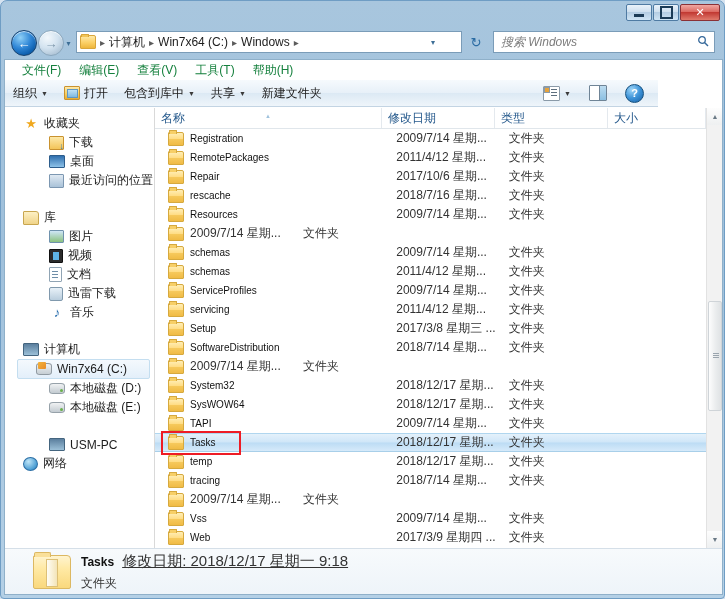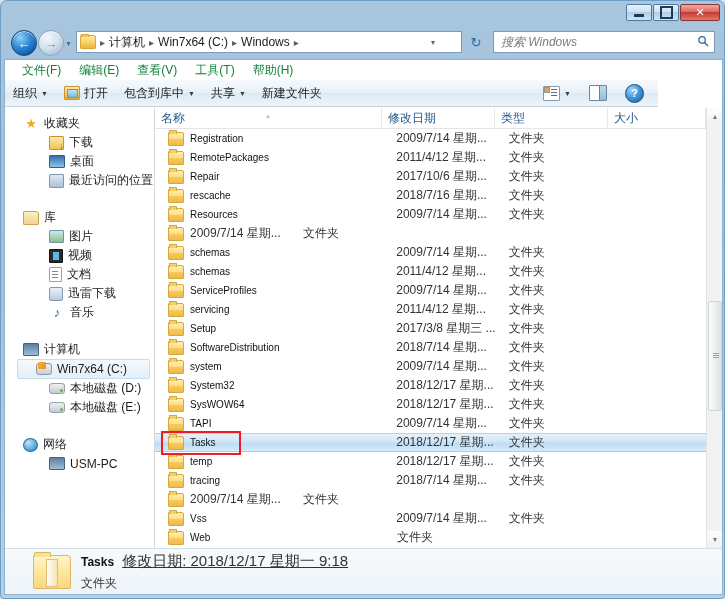--- a/index.html
+++ b/index.html
@@ -484,27 +484,27 @@
           <span class="nico ic-hdd"></span>
           <span>本地磁盘 (D:)</span>
         </div>
         <div class="navrowitem child">
           <span class="nico ic-hdd"></span>
           <span>本地磁盘 (E:)</span>
         </div>
       </div>
 
       <div class="navgroup" style="margin-top:18px;">
+        <div class="navrowitem child">
+          <span class="nico ic-pc"></span>
+          <span>USM-PC</span>
+        </div>
         <div class="navrowitem">
           <span class="nico ic-net"></span>
           <span>网络</span>
-        </div>
-        <div class="navrowitem child">
-          <span class="nico ic-pc"></span>
-          <span>USM-PC</span>
         </div>
       </div>
     </div>
 
     <div id="filelist">
 
       <div id="colhead">
         <div class="colcell sorted" style="left:0;width:227px;">名称</div>
         <div class="colcell" style="left:227px;width:113px;">修改日期</div>
         <div class="colcell" style="left:340px;width:113px;">类型</div>
@@ -591,21 +591,20 @@
           </div>
           <div class="frow">
             <span class="fico"></span>
             <span class="fname">SoftwareDistribution</span>
             <span class="fdate">2018/7/14 星期...</span>
             <span class="ftype">文件夹</span>
             <span class="fsize"></span>
           </div>
           <div class="frow">
             <span class="fico"></span>
-            <span class="fname">system</span>
             <span class="fdate">2009/7/14 星期...</span>
             <span class="ftype">文件夹</span>
             <span class="fsize"></span>
           </div>
           <div class="frow">
             <span class="fico"></span>
             <span class="fname">System32</span>
             <span class="fdate">2018/12/17 星期...</span>
             <span class="ftype">文件夹</span>
             <span class="fsize"></span>
@@ -654,20 +653,21 @@
           <div class="frow">
             <span class="fico"></span>
             <span class="fname">Vss</span>
             <span class="fdate">2009/7/14 星期...</span>
             <span class="ftype">文件夹</span>
             <span class="fsize"></span>
           </div>
           <div class="frow">
             <span class="fico"></span>
             <span class="fname">Web</span>
+            <span class="fdate">2017/3/9 星期四 ...</span>
             <span class="ftype">文件夹</span>
             <span class="fsize"></span>
           </div>
         </div>
 
       <div id="redbox" style="top: 323px; left: 6px; height: 24px; width: 80px; border-color: rgb(238, 28, 37);"></div>
 
       <div id="vscroll">
         <div class="sbbtn" id="sbup">▲</div>
         <div id="sbthumb"></div>

